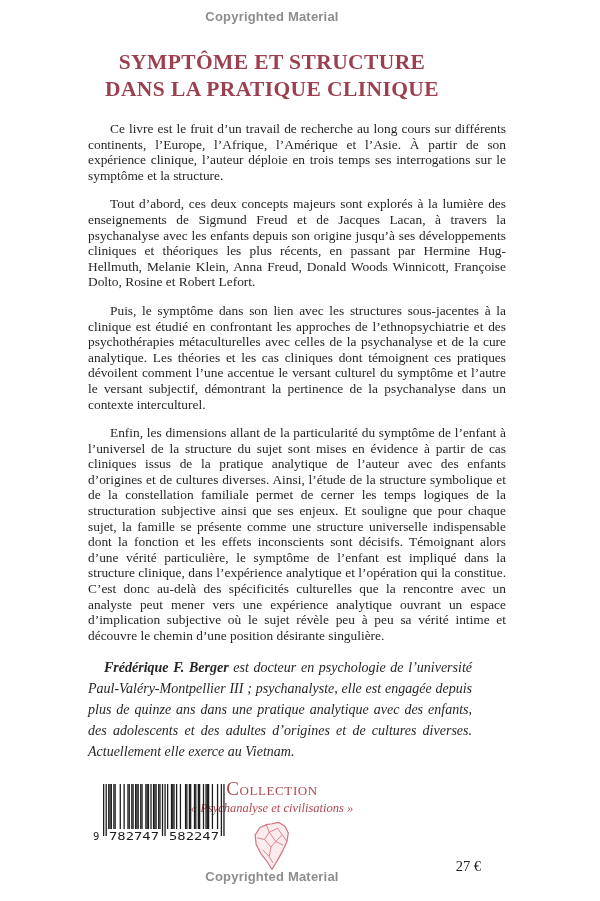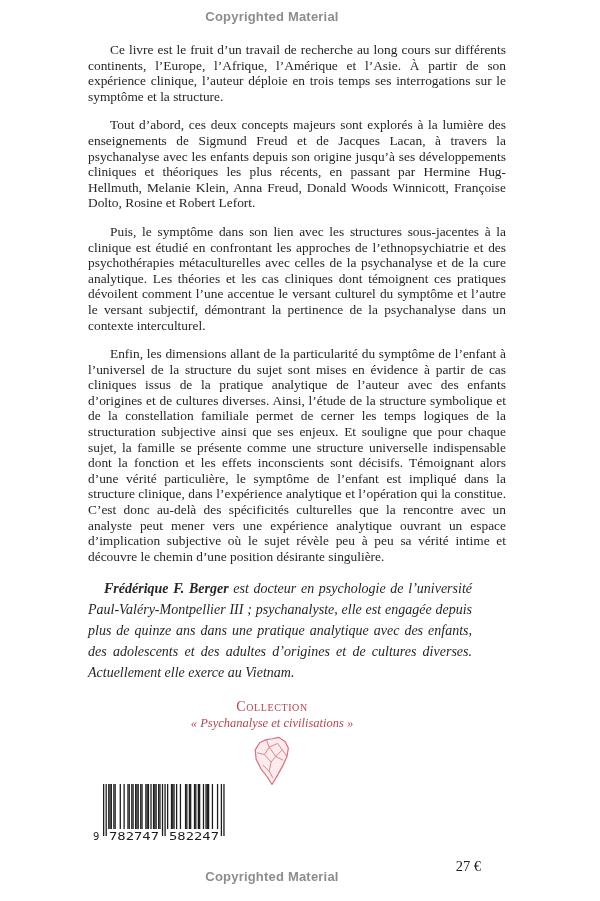--- a/index.html
+++ b/index.html
@@ -21,40 +21,44 @@
   .body-text p {
     margin:0 0 13px; text-align:justify; font-size:13.4px;
     line-height:15.6px; text-indent:22px;
   }
   .bio {
     margin:14px 72px 16px 88px; font-style:italic; font-size:14px;
     line-height:21px; text-align:justify; text-indent:16px;
   }
   .bio b { font-weight:700; }
   .collection { margin-top:10px; text-align:center; color:#b5464f; }
-  .col-label { font-variant:small-caps; font-size:14px; letter-spacing:0.6px; }
+  .col-label { font-variant:small-caps; font-size:19px; letter-spacing:0.6px; }
   .col-series { font-style:italic; font-size:12.5px; margin-top:1px; }
   .col-director { font-size:12.5px; margin-top:1px; }
   .logo-wrap { text-align:center; margin-top:3px; }
   .barcode { position:absolute; left:92px; top:784px; }
   .barcode svg text {
     font-family:"DejaVu Sans Mono", monospace; font-size:10.5px; fill:#1c1c1c;
   }
   .price-isbn {
     position:absolute; right:63px; top:857px; text-align:right;
     font-size:14.5px; line-height:18px; color:#1e1e1e;
   }
 </style>
 </head>
 <body>
 
 <div class="page">
 
   <div class="copyright top">Copyrighted Material</div>
 
+  <h1 class="title">
+    <span>SYMPTÔME ET STRUCTURE</span><br>
+    <span>DANS LA PRATIQUE CLINIQUE</span>
+  </h1>
 
   <div class="body-text">
     <p>Ce livre est le fruit d’un travail de recherche au long cours sur différents continents, l’Europe, l’Afrique, l’Amérique et l’Asie. À partir de son expérience clinique, l’auteur déploie en trois temps ses interrogations sur le symptôme et la structure.</p>
     <p>Tout d’abord, ces deux concepts majeurs sont explorés à la lumière des enseignements de Sigmund Freud et de Jacques Lacan, à travers la psychanalyse avec les enfants depuis son origine jusqu’à ses développements cliniques et théoriques les plus récents, en passant par Hermine Hug-Hellmuth, Melanie Klein, Anna Freud, Donald Woods Winnicott, Françoise Dolto, Rosine et Robert Lefort.</p>
     <p>Puis, le symptôme dans son lien avec les structures sous-jacentes à la clinique est étudié en confrontant les approches de l’ethnopsychiatrie et des psychothérapies métaculturelles avec celles de la psychanalyse et de la cure analytique. Les théories et les cas cliniques dont témoignent ces pratiques dévoilent comment l’une accentue le versant culturel du symptôme et l’autre le versant subjectif, démontrant la pertinence de la psychanalyse dans un contexte interculturel.</p>
     <p>Enfin, les dimensions allant de la particularité du symptôme de l’enfant à l’universel de la structure du sujet sont mises en évidence à partir de cas cliniques issus de la pratique analytique de l’auteur avec des enfants d’origines et de cultures diverses. Ainsi, l’étude de la structure symbolique et de la constellation familiale permet de cerner les temps logiques de la structuration subjective ainsi que ses enjeux. Et souligne que pour chaque sujet, la famille se présente comme une structure universelle indispensable dont la fonction et les effets inconscients sont décisifs. Témoignant alors d’une vérité particulière, le symptôme de l’enfant est impliqué dans la structure clinique, dans l’expérience analytique et l’opération qui la constitue. C’est donc au-delà des spécificités culturelles que la rencontre avec un analyste peut mener vers une expérience analytique ouvrant un espace d’implication subjective où le sujet révèle peu à peu sa vérité intime et découvre le chemin d’une position désirante singulière.</p>
   </div>
 
   <div class="bio">
     <b>Frédérique F. Berger</b><span> est docteur en psychologie de l’université Paul-Valéry-Montpellier III ; psychanalyste, elle est engagée depuis plus de quinze ans dans une pratique analytique avec des enfants, des adolescents et des adultes d’origines et de cultures diverses. Actuellement elle exerce au Vietnam.</span>

